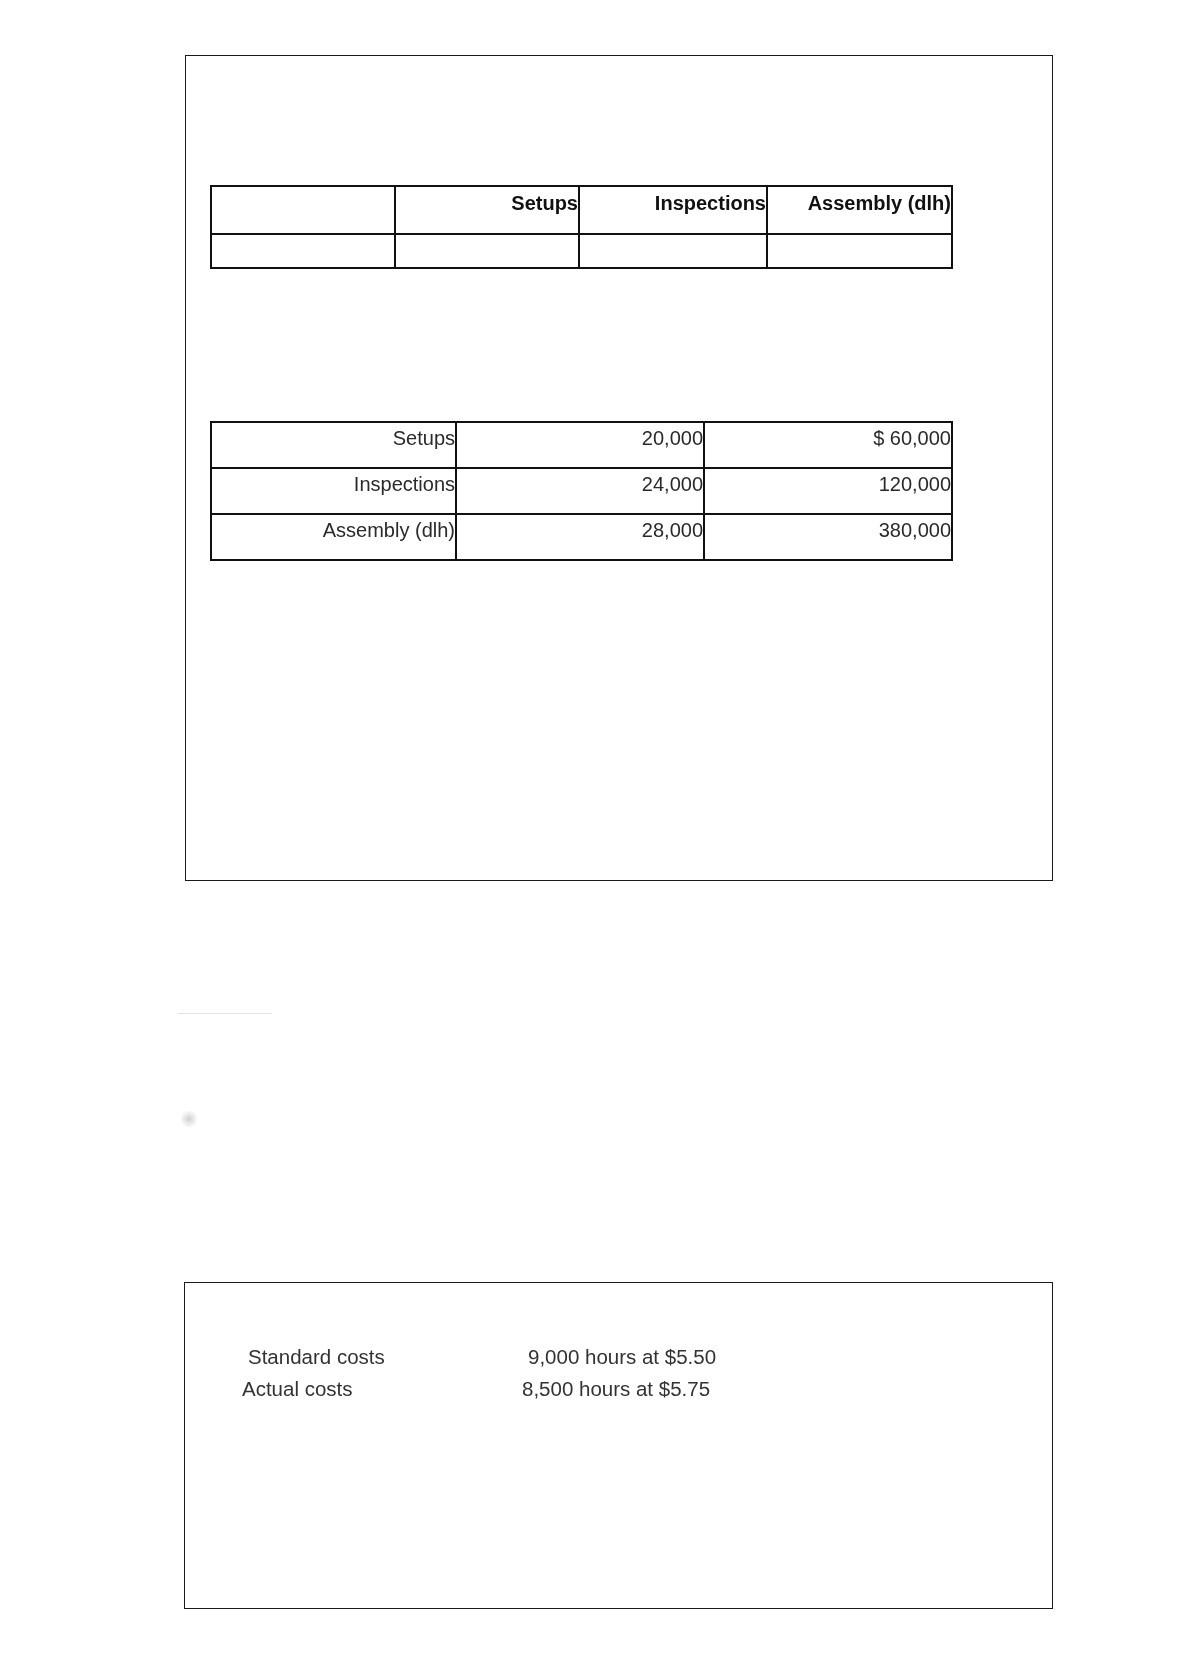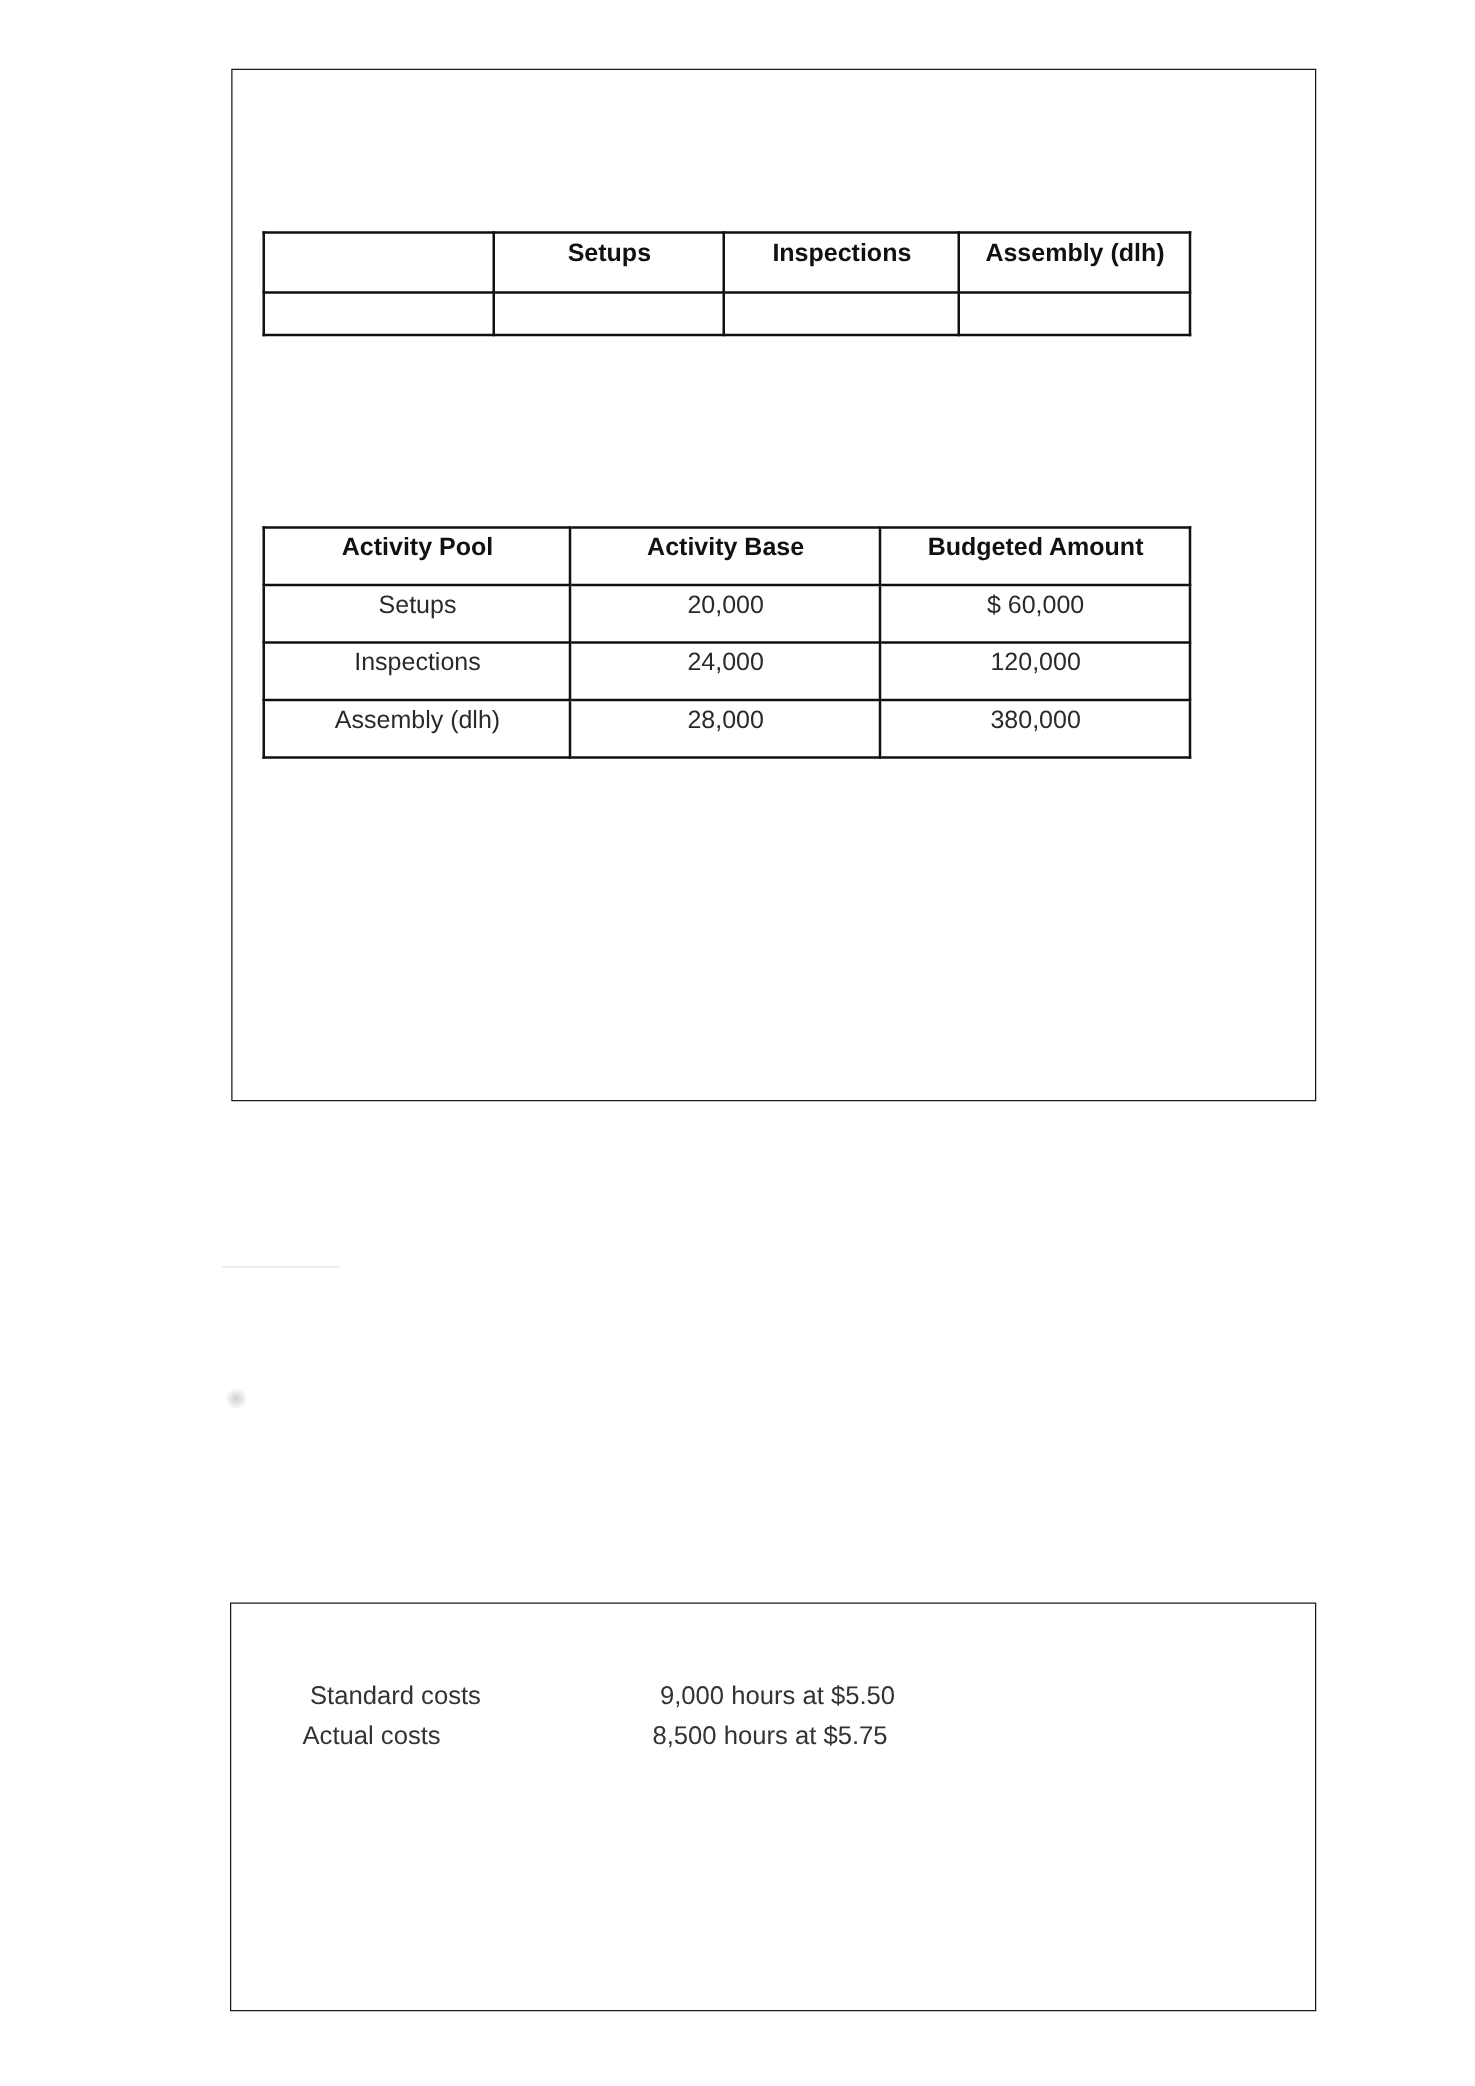--- a/index.html
+++ b/index.html
@@ -28,21 +28,21 @@
       position: absolute;
       border-collapse: collapse;
       table-layout: fixed;
       font-size: 20px;
       line-height: 32px;
     }
     table.grid td, table.grid th {
       border: 2px solid #111111;
       padding: 0 0 14px 1px;
       vertical-align: top;
-      text-align: center;
+      text-align: right;
       overflow: hidden;
       box-sizing: border-box;
       color: #2a2a2a;
       font-weight: normal;
       margin-left: 15px;
     }
     table.grid th {
       font-weight: bold;
       color: #111111;
       vertical-align: middle;
@@ -119,25 +119,20 @@
 </tbody>
   </table>
 
 <table class="grid" id="activity-table">
   <colgroup>
       <col class="c0">
       <col class="c1">
       <col class="c2">
     </colgroup>
   <tbody>
-      <tr>
-    <th>Activity Pool</th>
-    <th>Activity Base</th>
-    <th>Budgeted Amount</th>
-  </tr>
   <tr>
     <td>Setups</td>
     <td>20,000</td>
     <td>$ 60,000</td>
   </tr>
   <tr>
     <td>Inspections</td>
     <td>24,000</td>
     <td>120,000</td>
   </tr>

